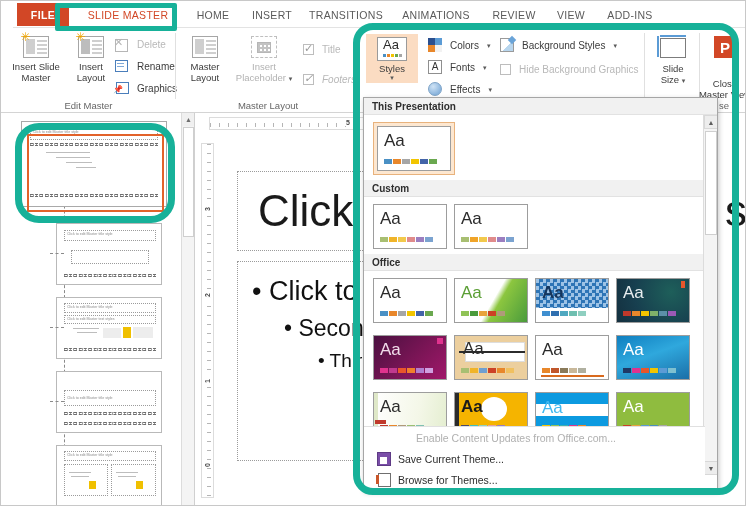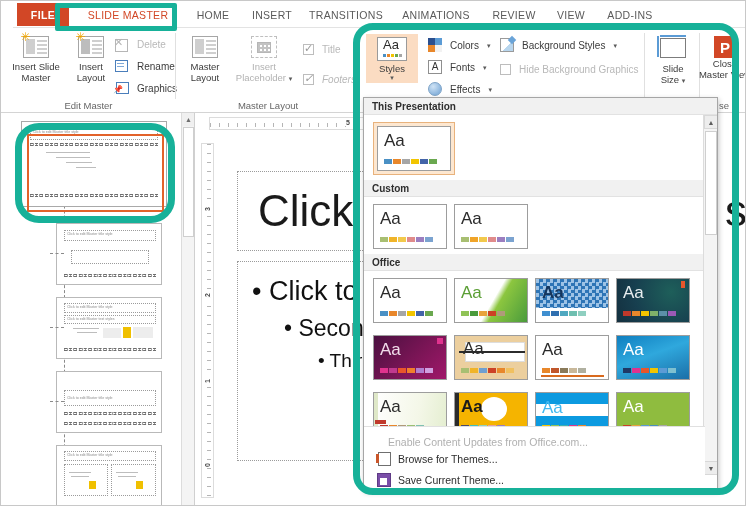--- a/index.html
+++ b/index.html
@@ -358,21 +358,21 @@
   .gal-scroll .bar{
     position:absolute; left:1px; top:16px; width:12px; height:104px;
     background:#fff;border:1px solid #cfcfcf;
   }
   .gal-foot { border-top:1px solid #e0e0e0; }
   .gfitem {
     display:flex; align-items:center; gap:8px;
     height:21px; padding-left:12px;
     font-size:10.5px; color:#2d2d2d;
   }
-  .gfitem.dim { color:#b0b0b0; padding-left:24px;align-items:flex-end; }
+  .gfitem.dim { color:#b0b0b0; padding-left:52px; }
   .gf-ic { width:14px; height:13px; position:relative; }
   .gf-browse::before{
     content:""; position:absolute; left:2px; top:0; width:11px;height:12px;
     border:1.3px solid #6f6f6f;background:#fff;
   }
   .gf-browse::after{
     content:""; position:absolute; left:0px; top:2px; width:3px;height:9px;
     background:#c9562a;
   }
   .gf-save::before{
@@ -529,21 +529,21 @@
         <span class="lbl" style="margin-top:5px">Slide</span>
         <span class="lbl"><span>Size</span> <span class="caret">▾</span></span>
       </div>
       <div class="glabel"></div>
       <div class="gsep"></div>
     </div>
 
     <div class="rgroup" style="left:700px; width:46px;">
       <div class="bigbtn" style="left:4px; top:8px; width:40px;">
         <span class="ic-closemaster">P</span>
-        <span class="lbl" style="margin-top:0">Close</span>
+        <span class="lbl" style="margin-top:20px">Close</span>
         <span class="lbl">Master View</span>
       </div>
       <div class="glabel">se</div>
     </div>
   </div>
 
   <div class="thumbpane">
     <div class="connector"></div>
 
     <div class="thumb master">
@@ -832,26 +832,26 @@
       <div class="arr">▲</div>
       <div class="bar"></div>
       <div class="arr" style="position:absolute;bottom:0;left:0;">▼</div>
     </div>
 
     <div class="gal-foot" style="position:absolute;left:0;bottom:0;width:341px;background:#fff;">
       <div class="gfitem dim">
         <span>Enable Content Updates from Office.com...</span>
       </div>
       <div class="gfitem">
+        <span class="gf-ic gf-save"></span>
+        <span>Save Current Theme...</span>
+      </div>
+      <div class="gfitem">
         <span class="gf-ic gf-browse"></span>
         <span>Browse for Themes...</span>
-      </div>
-      <div class="gfitem">
-        <span class="gf-ic gf-save"></span>
-        <span>Save Current Theme...</span>
       </div>
     </div>
   </div>
 
   <div class="ann-orange"></div>
   <div class="ann ann-tab"></div>
   <div class="ann ann-thumb"></div>
   <div class="ann ann-gal"></div>
 
 </div>

